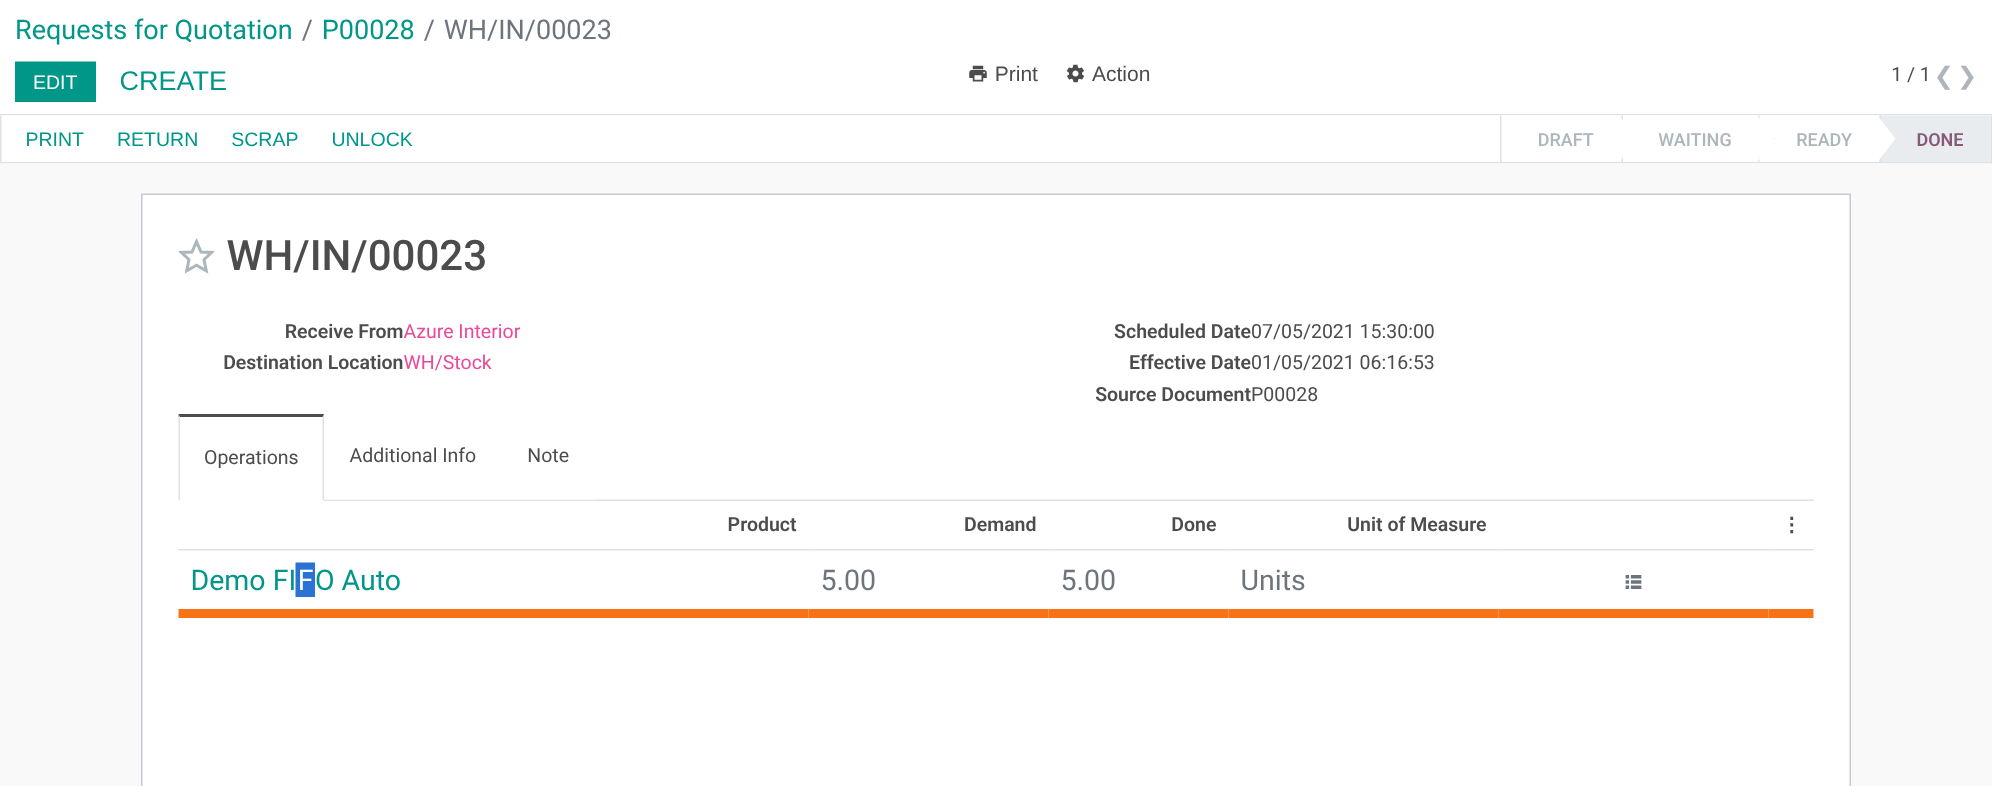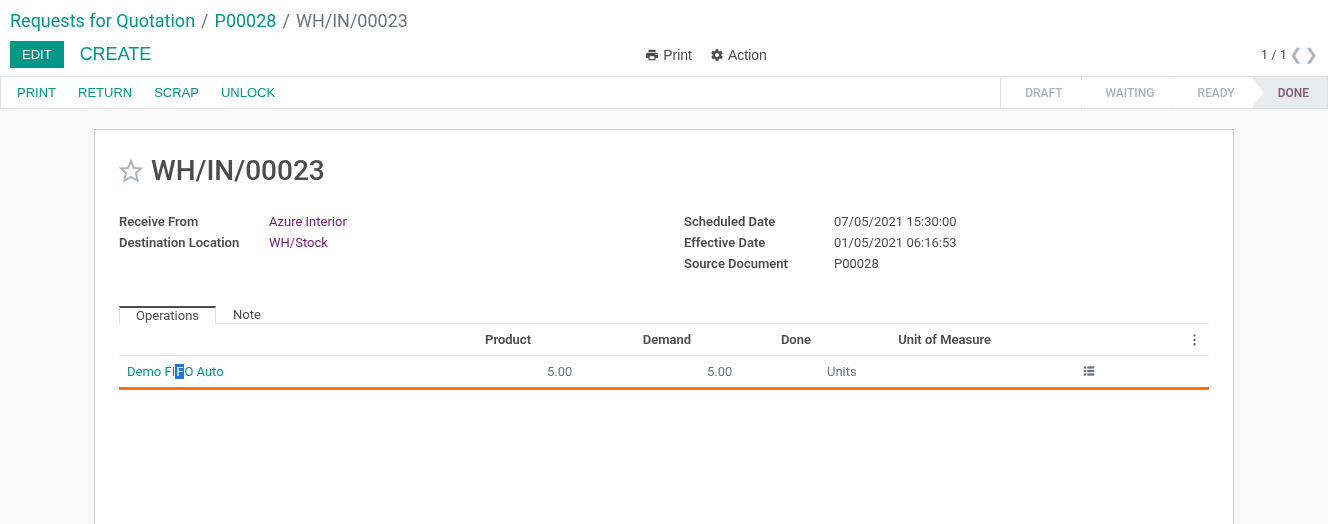--- a/index.html
+++ b/index.html
@@ -21,21 +21,21 @@
     text-decoration: none;
     cursor: pointer;
   }
   .breadcrumbs .sep { margin: 0 6px; color: #6c757d; }
   .breadcrumbs .current { color: #6c757d; }
 
   .control-panel {
     padding: 4px 10px 8px 10px;
     border-bottom: 1px solid #dee2e6;
     display: flex;
-    align-items: center;
+    align-items: flex-start;
     justify-content: space-between;
   }
   .cp-left { display: flex; align-items: center; gap: 16px; }
   .btn-edit {
     background: #009688;
     color: #fff;
     border: none;
     padding: 6px 12px;
     font-weight: 500;
     cursor: pointer;
@@ -173,41 +173,42 @@
     fill: none;
     stroke: #adb5bd;
     stroke-width: 2;
     cursor: pointer;
   }
 
   .fields-grid {
     display: grid;
     grid-template-columns: 1fr 1fr;
     gap: 12px 40px;
-    margin-bottom: 32px;
+    margin-bottom: 2px;
+    text-align: right;
   }
   .field-row {
     display: flex;
     padding: 3px 0;
     font-size: 13px;
   }
   .field-label {
     width: 150px;
     font-weight: 600;
     color: #4c4c4c;
   }
   .field-value { color: #4c4c4c; }
-  .field-value.link { color: #701a75; cursor: pointer; }
+  .field-value.link { color: #ec4899; cursor: pointer; }
 
   .tabs {
     display: flex;
     border-bottom: 1px solid #dee2e6;
   }
   .tab {
-    padding: 0 16px;
+    padding: 20px 16px;
     border: 1px solid transparent;
     border-bottom: none;
     cursor: pointer;
     color: #4c4c4c;
     font-size: 13px;
     background: #fff;
   }
   .tab.active {
     border-color: #dee2e6;
     border-top: 2px solid #4c4c4c;
@@ -224,23 +225,23 @@
     text-align: right;
     font-weight: 600;
     padding: 8px;
     border-bottom: 1px solid #dee2e6;
     font-size: 13px;
     color: #4c4c4c;
   }
   .table th.num, .table td.num { }
   .table td {
     padding: 8px;
-    border-bottom: 3px solid #f97316;
+    border-bottom: 6px solid #f97316;
     color: #6c757d;
-    font-size: 13px;
+    font-size: 19px;
     margin-left: 46px;
   }
   .table td.link { color: #009688; cursor: pointer; }
   .kebab { cursor: pointer; color: #6c757d; }
   .list-icon { color: #009688; cursor: pointer; text-align: center; }
   .highlight-caret {
     background: #2a72d4;
     color: #fff;
     padding: 0 1px;
   }
@@ -330,20 +331,21 @@
         </div>
         <div class="field-row">
           <span class="field-label">Source Document</span>
           <span class="field-value">P00028</span>
         </div>
       </div>
     </div>
 
     <div class="tabs" id="tabs-container">
         <div class="tab active">Operations</div>
+        <div class="tab">Additional Info</div>
         <div class="tab">Note</div>
       </div>
 
     <table class="table">
       <thead>
         <tr>
           <th>Product</th>
           <th class="num" style="width:160px">Demand</th>
           <th class="num" style="width:120px">Done</th>
           <th style="width:180px">Unit of Measure</th>

